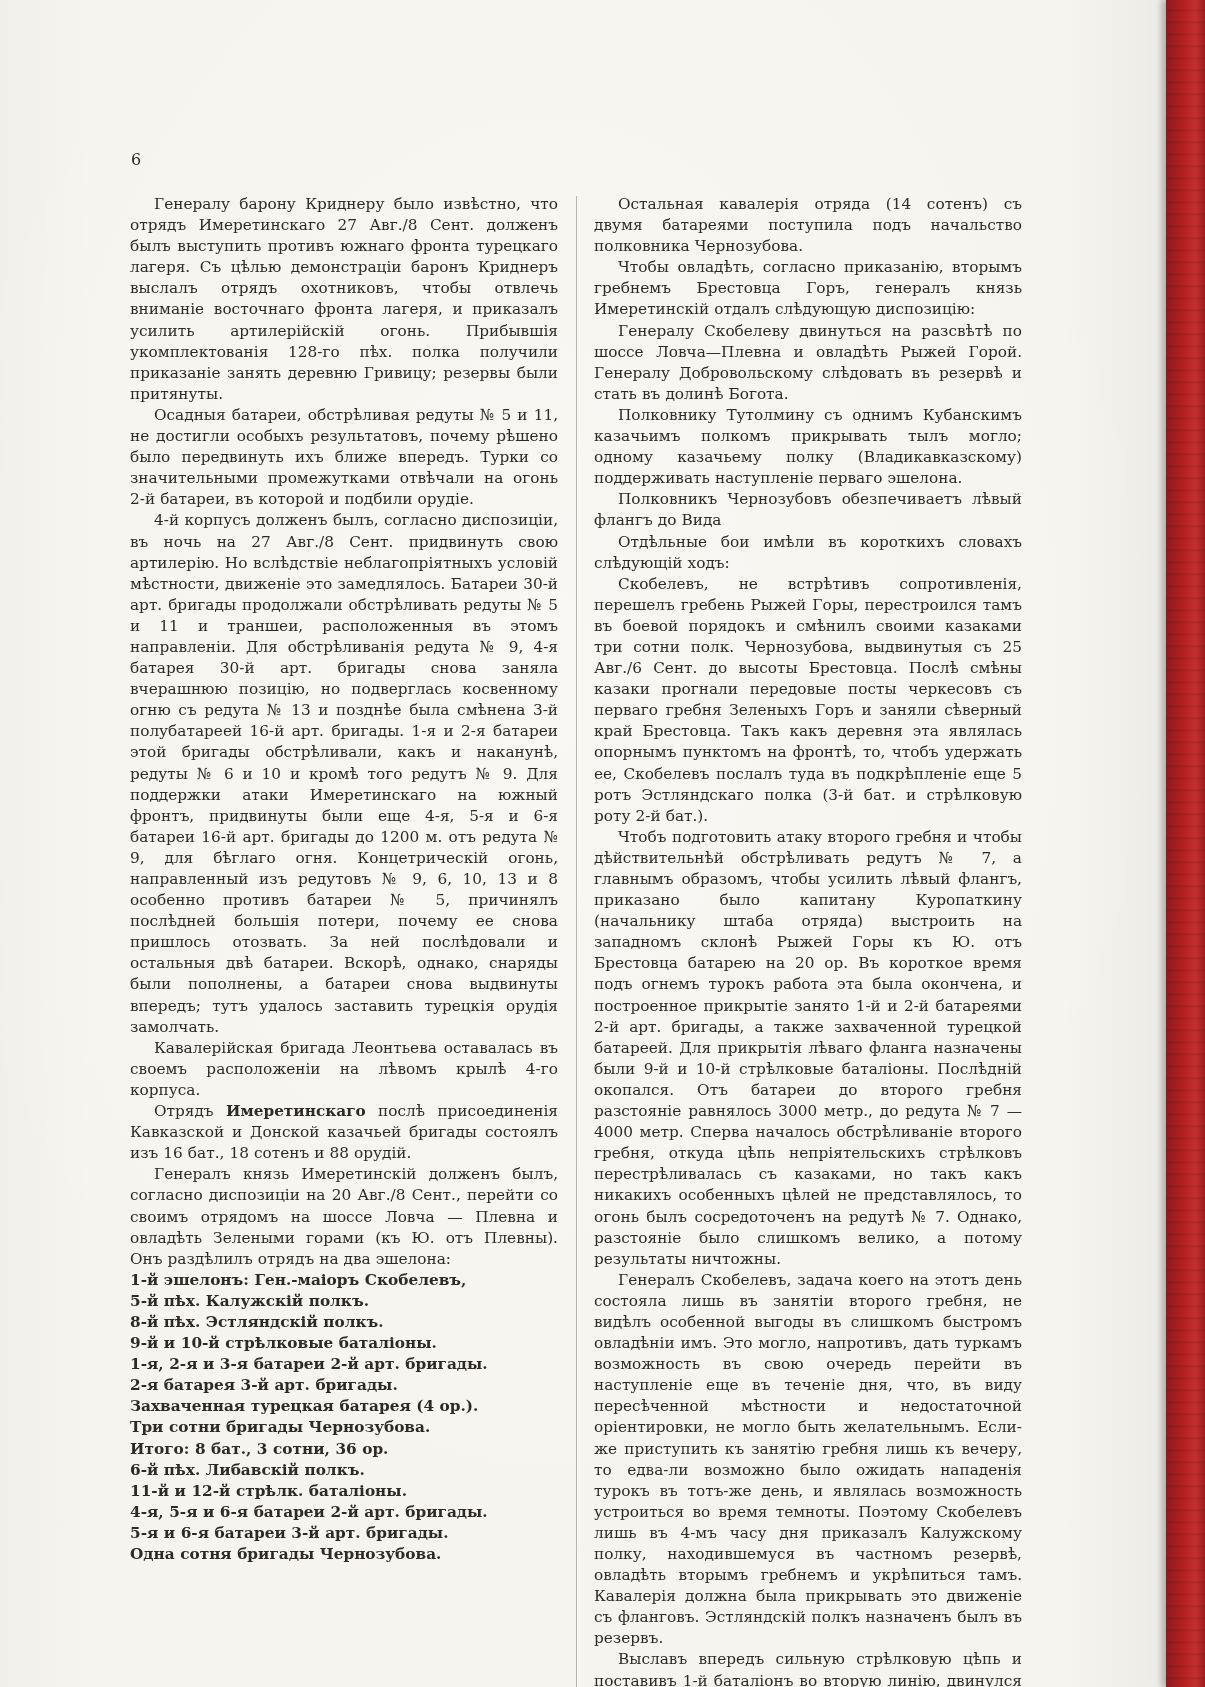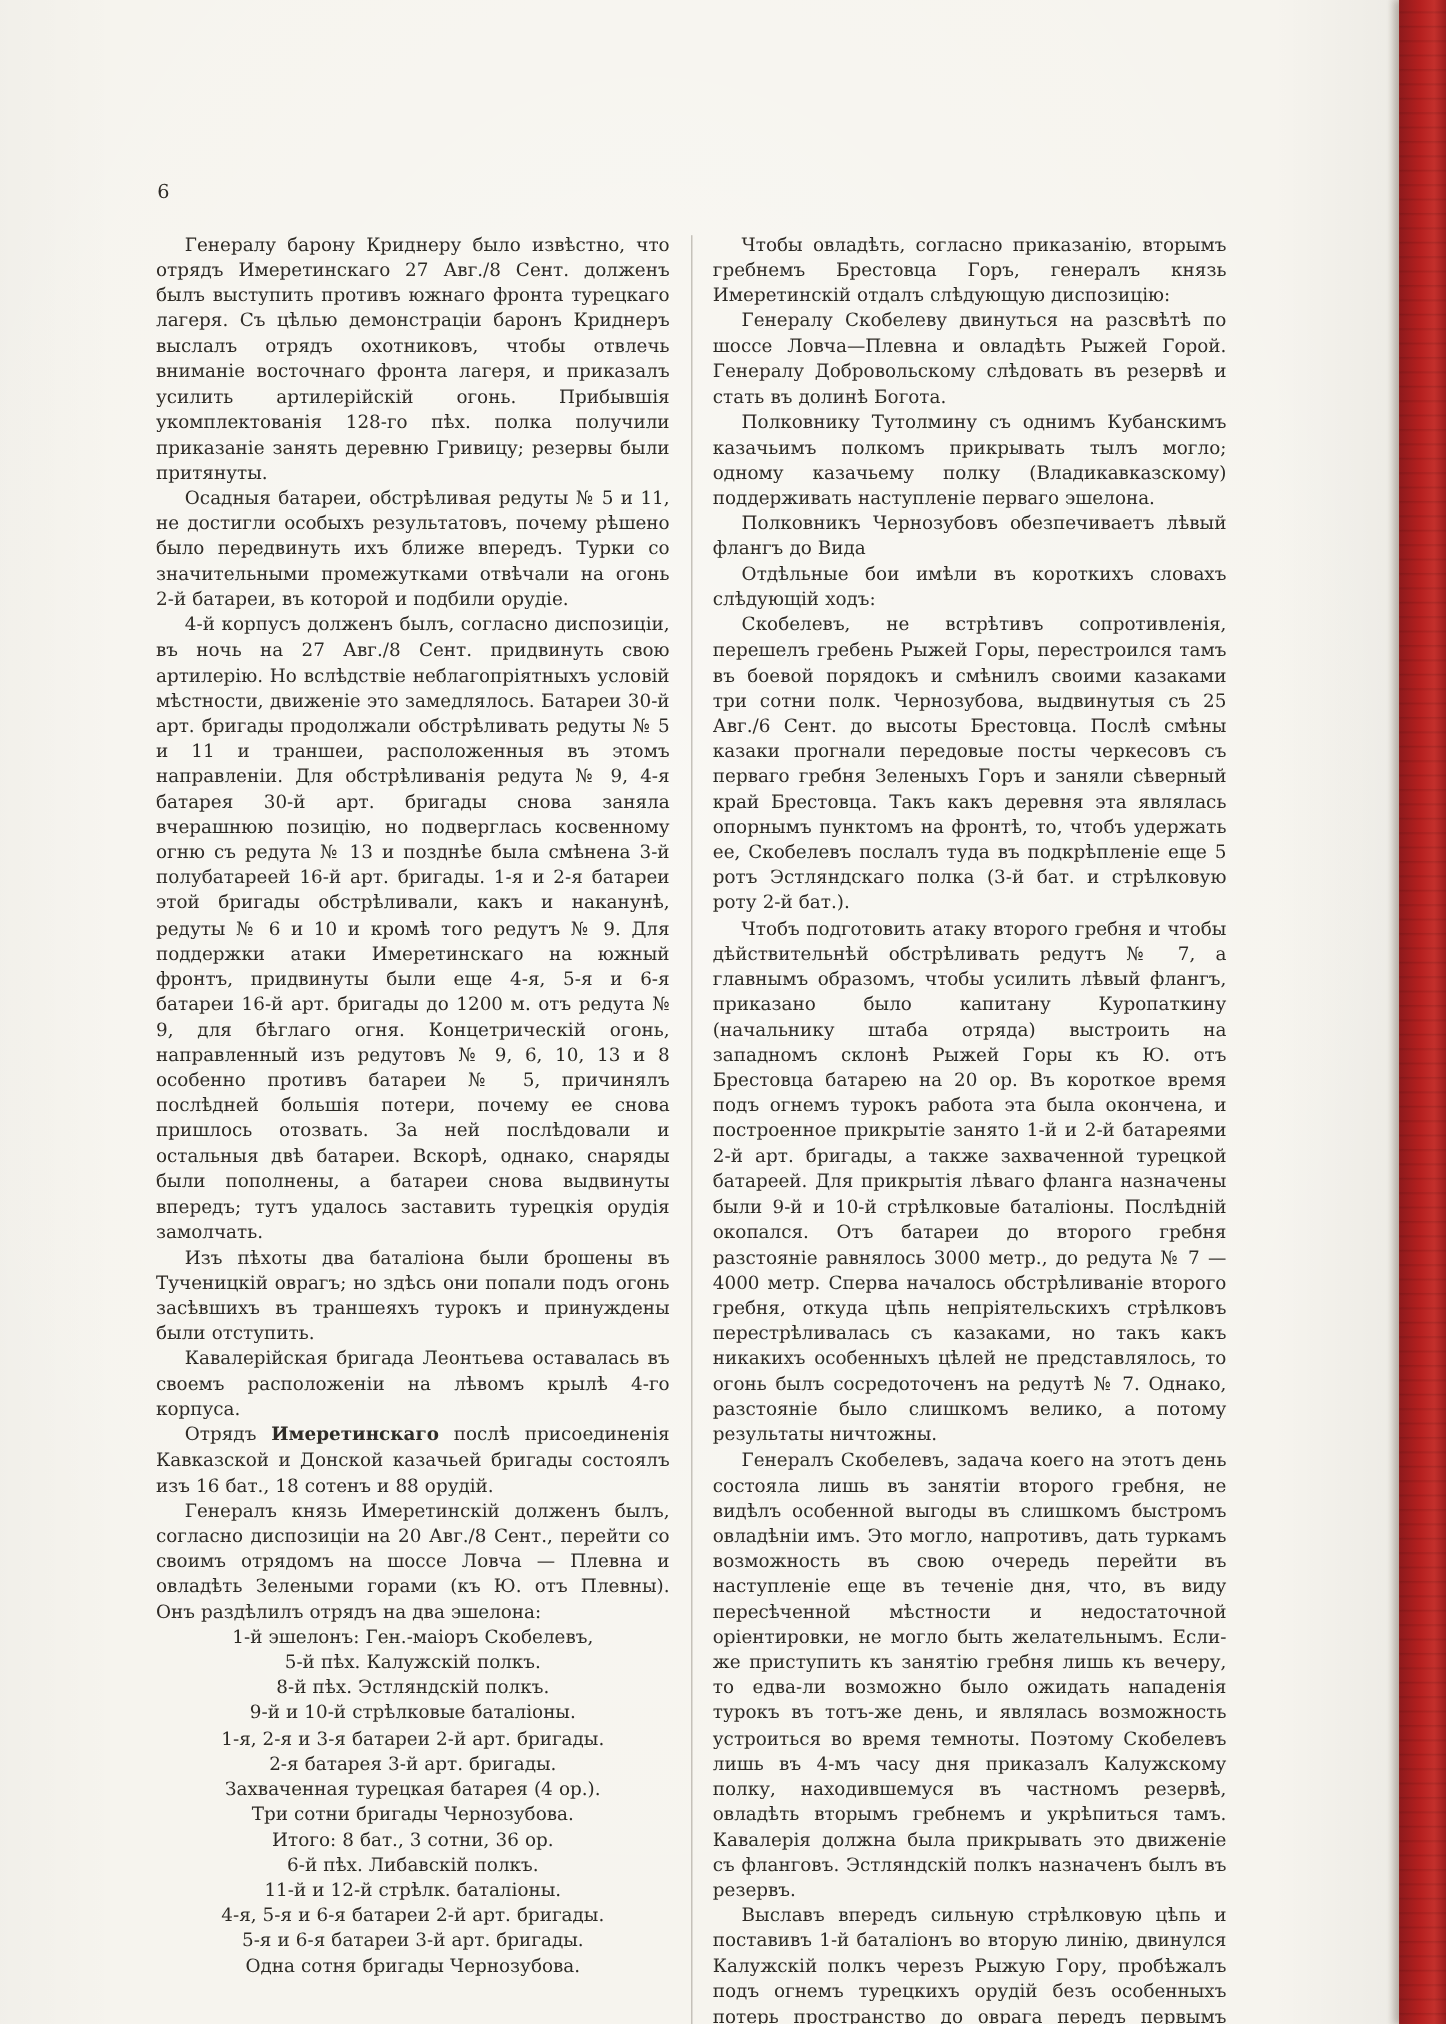--- a/index.html
+++ b/index.html
@@ -36,21 +36,21 @@
     hyphens:none;
     word-spacing:.2px;
   }
   .divider{
     width:1px;
     background:#b9b5ac;
     margin:2px 17px 6px 18px;
   }
   .para{margin:0;}
   .para.body{text-indent:24px;}
-  .para.list{text-indent:0;text-align:center;}
+  .para.list{text-indent:0;text-align:left;font-weight:bold;}
   b{font-weight:bold;margin-top:18px;}
   .book-edge{
     position:absolute;top:0;right:0;width:39px;height:100%;
     background:
       repeating-linear-gradient(to bottom,
         rgba(0,0,0,0) 0px, rgba(0,0,0,0) 9px,
         rgba(0,0,0,.10) 10px, rgba(0,0,0,0) 12px),
       linear-gradient(to right, #8d1a1c, var(--edge) 45%, #c3302c 75%, #9c1d1e),
       var(--edge);
     box-shadow:-4px 0 6px rgba(60,40,30,.25);
@@ -63,41 +63,41 @@
 </head>
 <body>
 
 <div class="scan">
   <div class="page-number">6</div>
   <div class="columns">
     <div class="column">
         <p class="para body">Генералу барону Криднеру было извѣстно, что отрядъ Имеретинскаго 27 Авг./8 Сент. долженъ былъ выступить противъ южнаго фронта турецкаго лагеря. Съ цѣлью демонстраціи баронъ Криднеръ выслалъ отрядъ охотниковъ, чтобы отвлечь вниманіе восточнаго фронта лагеря, и приказалъ усилить артилерійскій огонь. Прибывшія укомплектованія 128-го пѣх. полка получили приказаніе занять деревню Гривицу; резервы были притянуты.</p>
         <p class="para body">Осадныя батареи, обстрѣливая редуты № 5 и 11, не достигли особыхъ результатовъ, почему рѣшено было передвинуть ихъ ближе впередъ. Турки со значительными промежутками отвѣчали на огонь 2-й батареи, въ которой и подбили орудіе.</p>
         <p class="para body">4-й корпусъ долженъ былъ, согласно диспозиціи, въ ночь на 27 Авг./8 Сент. придвинуть свою артилерію. Но вслѣдствіе неблагопріятныхъ условій мѣстности, движеніе это замедлялось. Батареи 30-й арт. бригады продолжали обстрѣливать редуты № 5 и 11 и траншеи, расположенныя въ этомъ направленіи. Для обстрѣливанія редута № 9, 4-я батарея 30-й арт. бригады снова заняла вчерашнюю позицію, но подверглась косвенному огню съ редута № 13 и позднѣе была смѣнена 3-й полубатареей 16-й арт. бригады. 1-я и 2-я батареи этой бригады обстрѣливали, какъ и наканунѣ, редуты № 6 и 10 и кромѣ того редутъ № 9. Для поддержки атаки Имеретинскаго на южный фронтъ, придвинуты были еще 4-я, 5-я и 6-я батареи 16-й арт. бригады до 1200 м. отъ редута № 9, для бѣглаго огня. Концетрическій огонь, направленный изъ редутовъ № 9, 6, 10, 13 и 8 особенно противъ батареи № 5, причинялъ послѣдней большія потери, почему ее снова пришлось отозвать. За ней послѣдовали и остальныя двѣ батареи. Вскорѣ, однако, снаряды были пополнены, а батареи снова выдвинуты впередъ; тутъ удалось заставить турецкія орудія замолчать.</p>
-        <p class="para body">Изъ пѣхоты два баталіона были брошены въ Тученицкій оврагъ; но здѣсь они попали подъ огонь засѣвшихъ въ траншеяхъ турокъ и принуждены были отступить.</p>
         <p class="para body">Кавалерійская бригада Леонтьева оставалась въ своемъ расположеніи на лѣвомъ крылѣ 4-го корпуса.</p>
         <p class="para body">Отрядъ <b>Имеретинскаго</b> послѣ присоединенія Кавказской и Донской казачьей бригады состоялъ изъ 16 бат., 18 сотенъ и 88 орудій.</p>
         <p class="para body">Генералъ князь Имеретинскій долженъ былъ, согласно диспозиціи на 20 Авг./8 Сент., перейти со своимъ отрядомъ на шоссе Ловча — Плевна и овладѣть Зелеными горами (къ Ю. отъ Плевны). Онъ раздѣлилъ отрядъ на два эшелона:</p>
         <p class="para list">1-й эшелонъ: Ген.-маіоръ Скобелевъ,</p>
         <p class="para list">5-й пѣх. Калужскій полкъ.</p>
         <p class="para list">8-й пѣх. Эстляндскій полкъ.</p>
         <p class="para list">9-й и 10-й стрѣлковые баталіоны.</p>
         <p class="para list">1-я, 2-я и 3-я батареи 2-й арт. бригады.</p>
         <p class="para list">2-я батарея 3-й арт. бригады.</p>
         <p class="para list">Захваченная турецкая батарея (4 ор.).</p>
         <p class="para list">Три сотни бригады Чернозубова.</p>
         <p class="para list">Итого: 8 бат., 3 сотни, 36 ор.</p>
         <p class="para list">6-й пѣх. Либавскій полкъ.</p>
         <p class="para list">11-й и 12-й стрѣлк. баталіоны.</p>
         <p class="para list">4-я, 5-я и 6-я батареи 2-й арт. бригады.</p>
         <p class="para list">5-я и 6-я батареи 3-й арт. бригады.</p>
         <p class="para list">Одна сотня бригады Чернозубова.</p>
       </div>
     <div class="divider"></div>
     <div class="column">
+        <p class="para body">Остальная кавалерія отряда (14 сотенъ) съ двумя батареями поступила подъ начальство полковника Чернозубова.</p>
         <p class="para body">Чтобы овладѣть, согласно приказанію, вторымъ гребнемъ Брестовца Горъ, генералъ князь Имеретинскій отдалъ слѣдующую диспозицію:</p>
         <p class="para body">Генералу Скобелеву двинуться на разсвѣтѣ по шоссе Ловча—Плевна и овладѣть Рыжей Горой. Генералу Добровольскому слѣдовать въ резервѣ и стать въ долинѣ Богота.</p>
         <p class="para body">Полковнику Тутолмину съ однимъ Кубанскимъ казачьимъ полкомъ прикрывать тылъ могло; одному казачьему полку (Владикавказскому) поддерживать наступленіе перваго эшелона.</p>
         <p class="para body">Полковникъ Чернозубовъ обезпечиваетъ лѣвый флангъ до Вида</p>
         <p class="para body">Отдѣльные бои имѣли въ короткихъ словахъ слѣдующій ходъ:</p>
         <p class="para body">Скобелевъ, не встрѣтивъ сопротивленія, перешелъ гребень Рыжей Горы, перестроился тамъ въ боевой порядокъ и смѣнилъ своими казаками три сотни полк. Чернозубова, выдвинутыя съ 25 Авг./6 Сент. до высоты Брестовца. Послѣ смѣны казаки прогнали передовые посты черкесовъ съ перваго гребня Зеленыхъ Горъ и заняли сѣверный край Брестовца. Такъ какъ деревня эта являлась опорнымъ пунктомъ на фронтѣ, то, чтобъ удержать ее, Скобелевъ послалъ туда въ подкрѣпленіе еще 5 ротъ Эстляндскаго полка (3-й бат. и стрѣлковую роту 2-й бат.).</p>
         <p class="para body">Чтобъ подготовить атаку второго гребня и чтобы дѣйствительнѣй обстрѣливать редутъ № 7, а главнымъ образомъ, чтобы усилить лѣвый флангъ, приказано было капитану Куропаткину (начальнику штаба отряда) выстроить на западномъ склонѣ Рыжей Горы къ Ю. отъ Брестовца батарею на 20 ор. Въ короткое время подъ огнемъ турокъ работа эта была окончена, и построенное прикрытіе занято 1-й и 2-й батареями 2-й арт. бригады, а также захваченной турецкой батареей. Для прикрытія лѣваго фланга назначены были 9-й и 10-й стрѣлковые баталіоны. Послѣдній окопался. Отъ батареи до второго гребня разстояніе равнялось 3000 метр., до редута № 7 — 4000 метр. Сперва началось обстрѣливаніе второго гребня, откуда цѣпь непріятельскихъ стрѣлковъ перестрѣливалась съ казаками, но такъ какъ никакихъ особенныхъ цѣлей не представлялось, то огонь былъ сосредоточенъ на редутѣ № 7. Однако, разстояніе было слишкомъ велико, а потому результаты ничтожны.</p>
         <p class="para body">Генералъ Скобелевъ, задача коего на этотъ день состояла лишь въ занятіи второго гребня, не видѣлъ особенной выгоды въ слишкомъ быстромъ овладѣніи имъ. Это могло, напротивъ, дать туркамъ возможность въ свою очередь перейти въ наступленіе еще въ теченіе дня, что, въ виду пересѣченной мѣстности и недостаточной оріентировки, не могло быть желательнымъ. Если-же приступить къ занятію гребня лишь къ вечеру, то едва-ли возможно было ожидать нападенія турокъ въ тотъ-же день, и являлась возможность устроиться во время темноты. Поэтому Скобелевъ лишь въ 4-мъ часу дня приказалъ Калужскому полку, находившемуся въ частномъ резервѣ, овладѣть вторымъ гребнемъ и укрѣпиться тамъ. Кавалерія должна была прикрывать это движеніе съ фланговъ. Эстляндскій полкъ назначенъ былъ въ резервъ.</p>
         <p class="para body">Выславъ впередъ сильную стрѣлковую цѣпь и поставивъ 1-й баталіонъ во вторую линію, двинулся Калужскій полкъ черезъ Рыжую Гору, пробѣжалъ подъ огнемъ турецкихъ орудій безъ особенныхъ потерь пространство до оврага передъ первымъ гребнемъ, откуда послѣ короткой передышки</p>
       </div>

